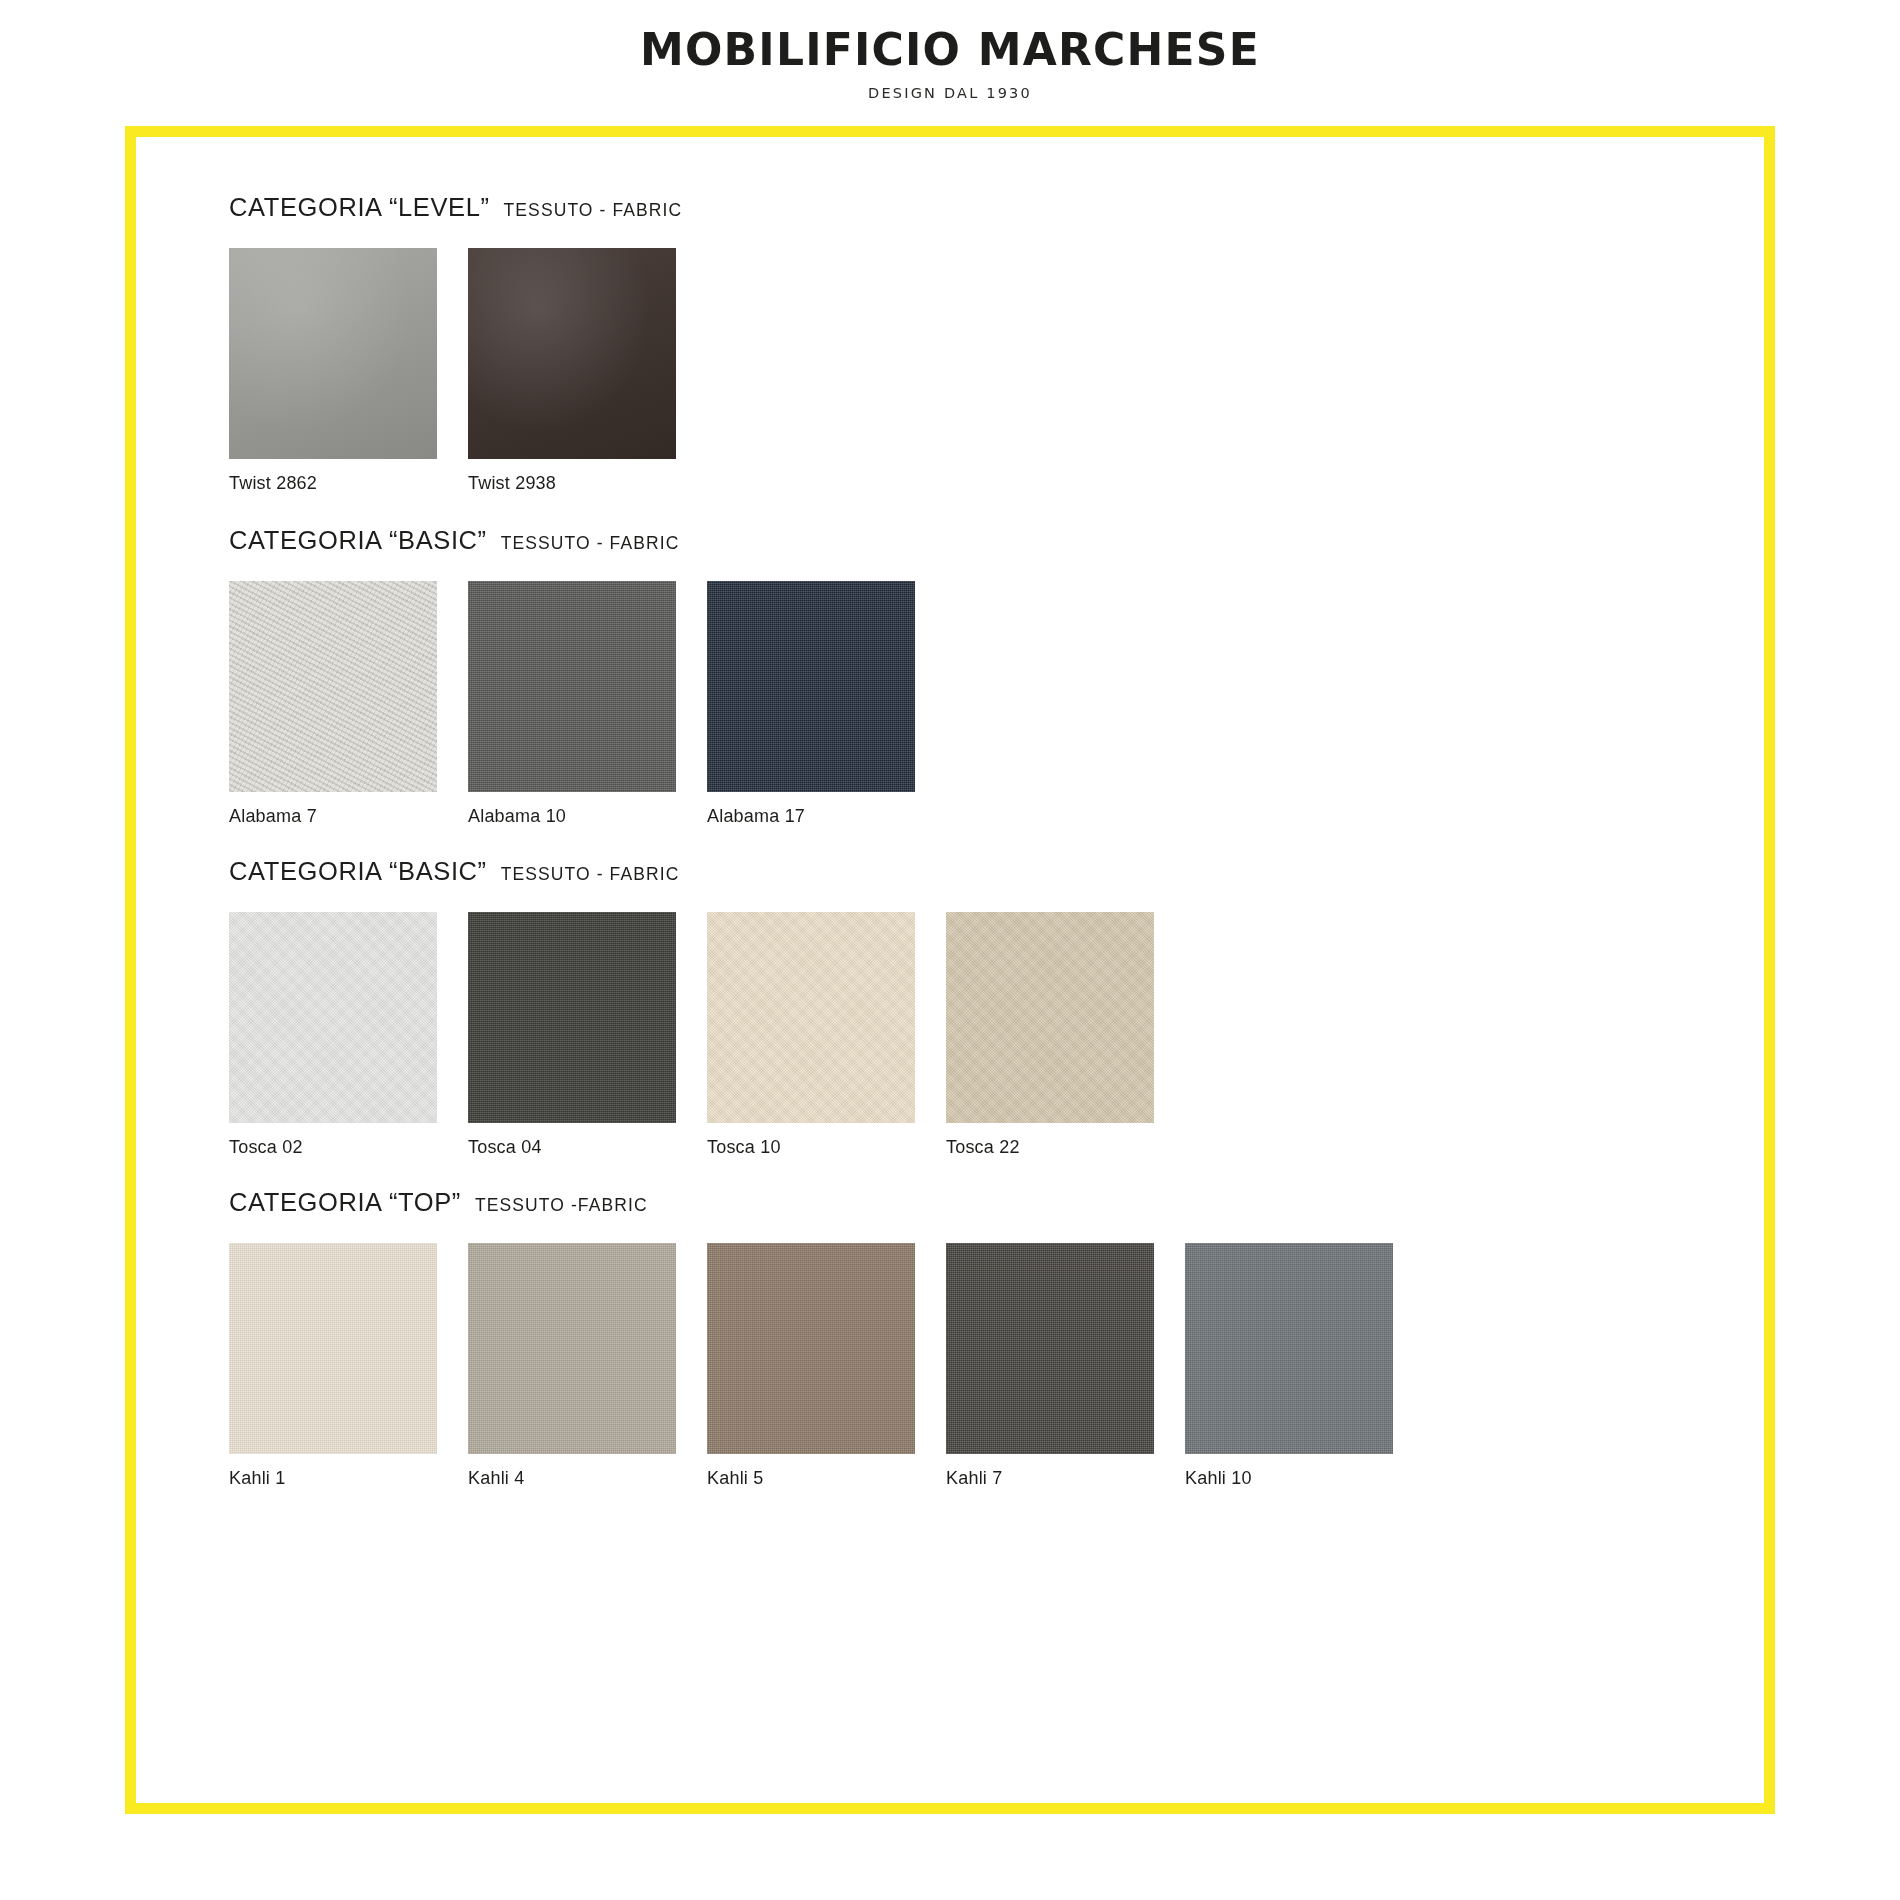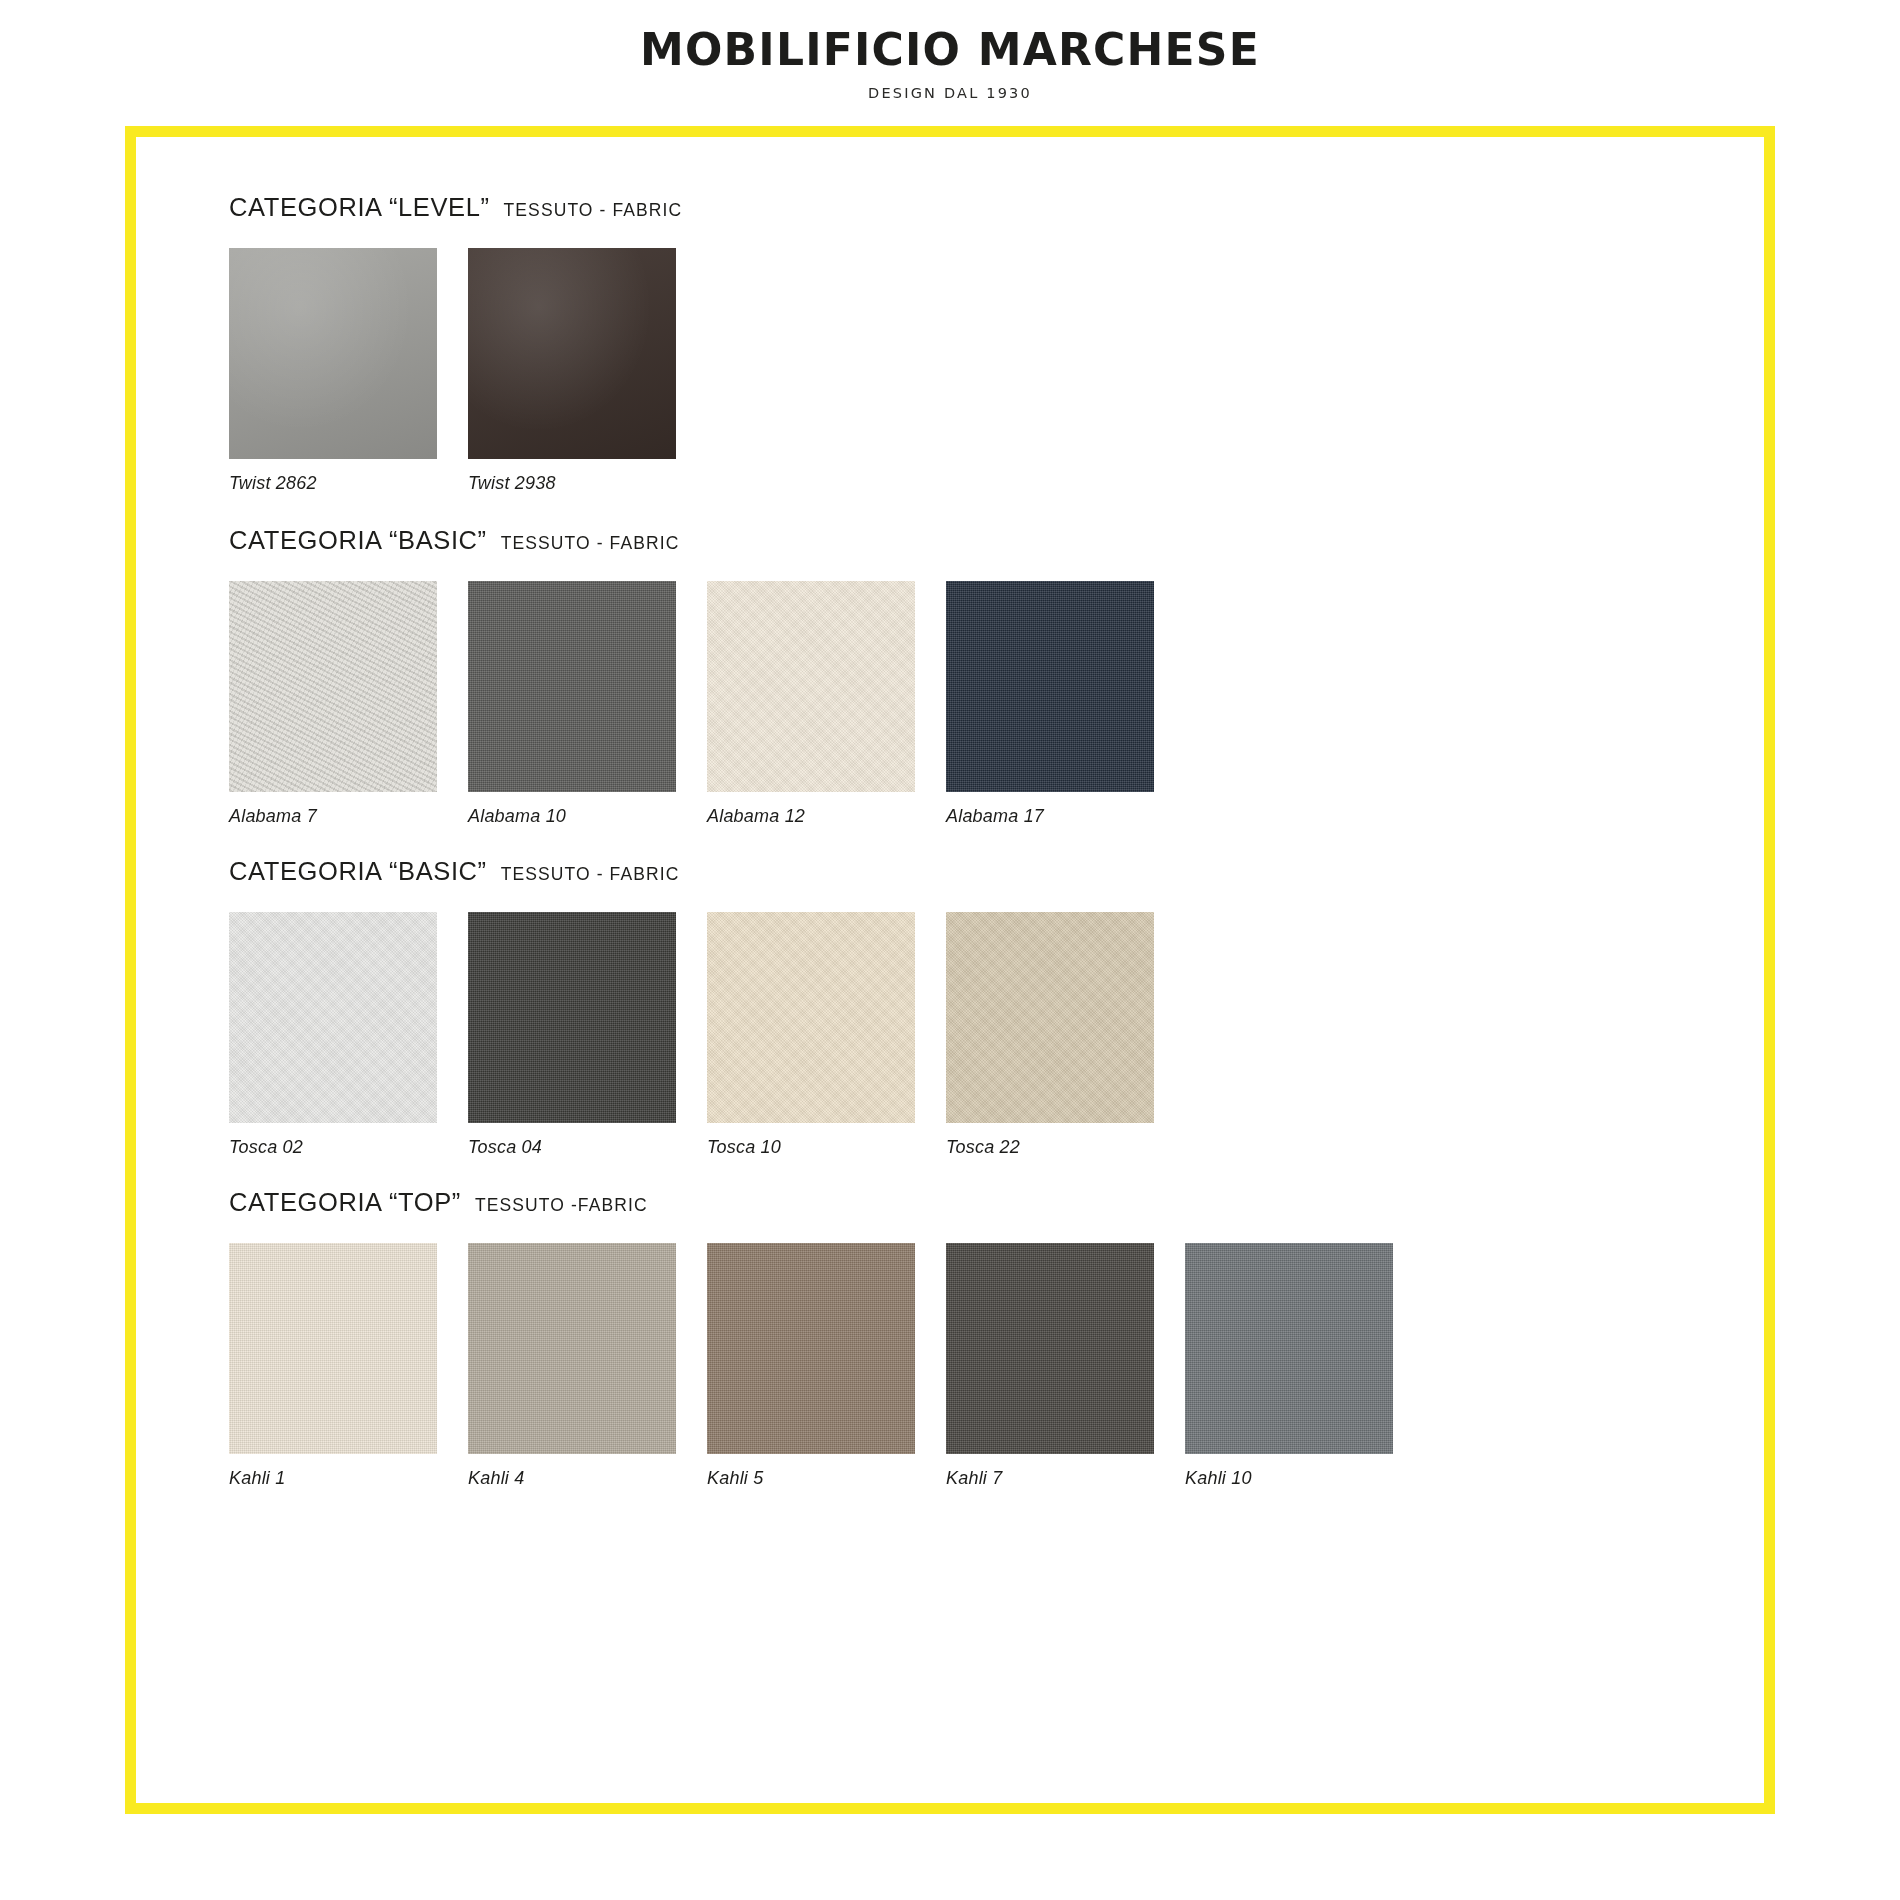--- a/index.html
+++ b/index.html
@@ -72,21 +72,20 @@
     color: #1d1d1b;
     white-space: nowrap;
   }
 
   .swatch-row {
     display: flex;
     gap: 23px;
   }
   .swatch-cell {
     width: 216px;
-    font-style: italic;
   }
   .swatch {
     width: 208px;
     height: 211px;
     position: relative;
     overflow: hidden;
   }
   .swatch-label {
     font-size: 18px;
     letter-spacing: 0.2px;
@@ -166,24 +165,20 @@
         <div class="swatch-row">
           <div class="swatch-cell">
             <div class="swatch tex-melange" style="background: rgb(216, 214, 207);"></div>
             <div class="swatch-label">Alabama 7</div>
           </div>
           <div class="swatch-cell">
             <div class="swatch tex-weave" style="background: rgb(88, 88, 86);"></div>
             <div class="swatch-label">Alabama 10</div>
           </div>
           <div class="swatch-cell">
-            <div class="swatch tex-weave-fine" style="background: rgb(240, 232, 217);"></div>
-            <div class="swatch-label">Alabama 12</div>
-          </div>
-          <div class="swatch-cell">
             <div class="swatch tex-weave" style="background: rgb(34, 44, 58);"></div>
             <div class="swatch-label">Alabama 17</div>
           </div>
         </div>
       </div>
       <div class="spacer-sm"></div>
       <div class="category">
         <div class="cat-heading">
           <div class="cat-title">CATEGORIA “BASIC”</div>
           <div class="cat-sub">TESSUTO - FABRIC</div>

